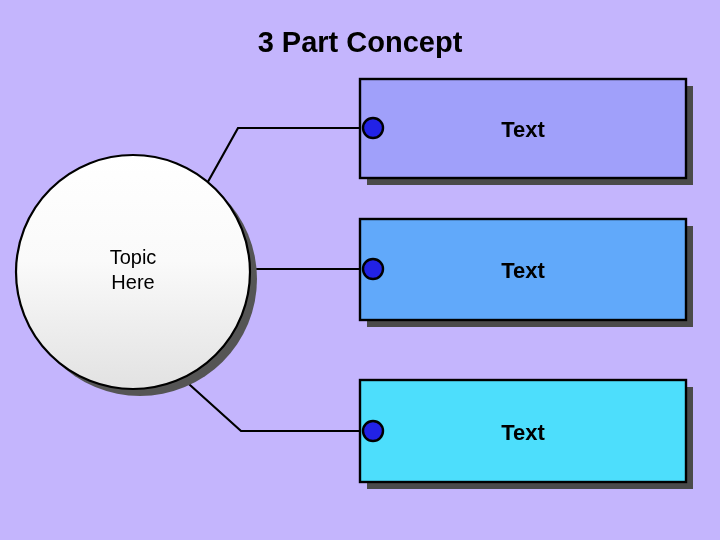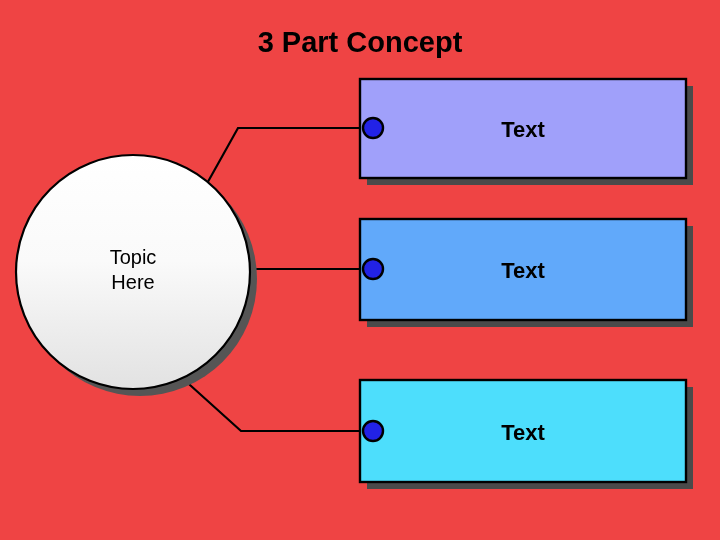--- a/index.html
+++ b/index.html
@@ -10,21 +10,21 @@
   body {
     width: 720px;
     height: 540px;
     overflow: hidden;
     font-family: "Liberation Sans", sans-serif;
   }
   #stage {
     position: relative;
     width: 720px;
     height: 540px;
-    background: #ef4444;
+    background: #c4b5fd;
   }
   #diagram-svg {
     position: absolute;
     left: 0;
     top: 0;
     width: 720px;
     height: 540px;
     display: block;
   }
   .slide-title {

